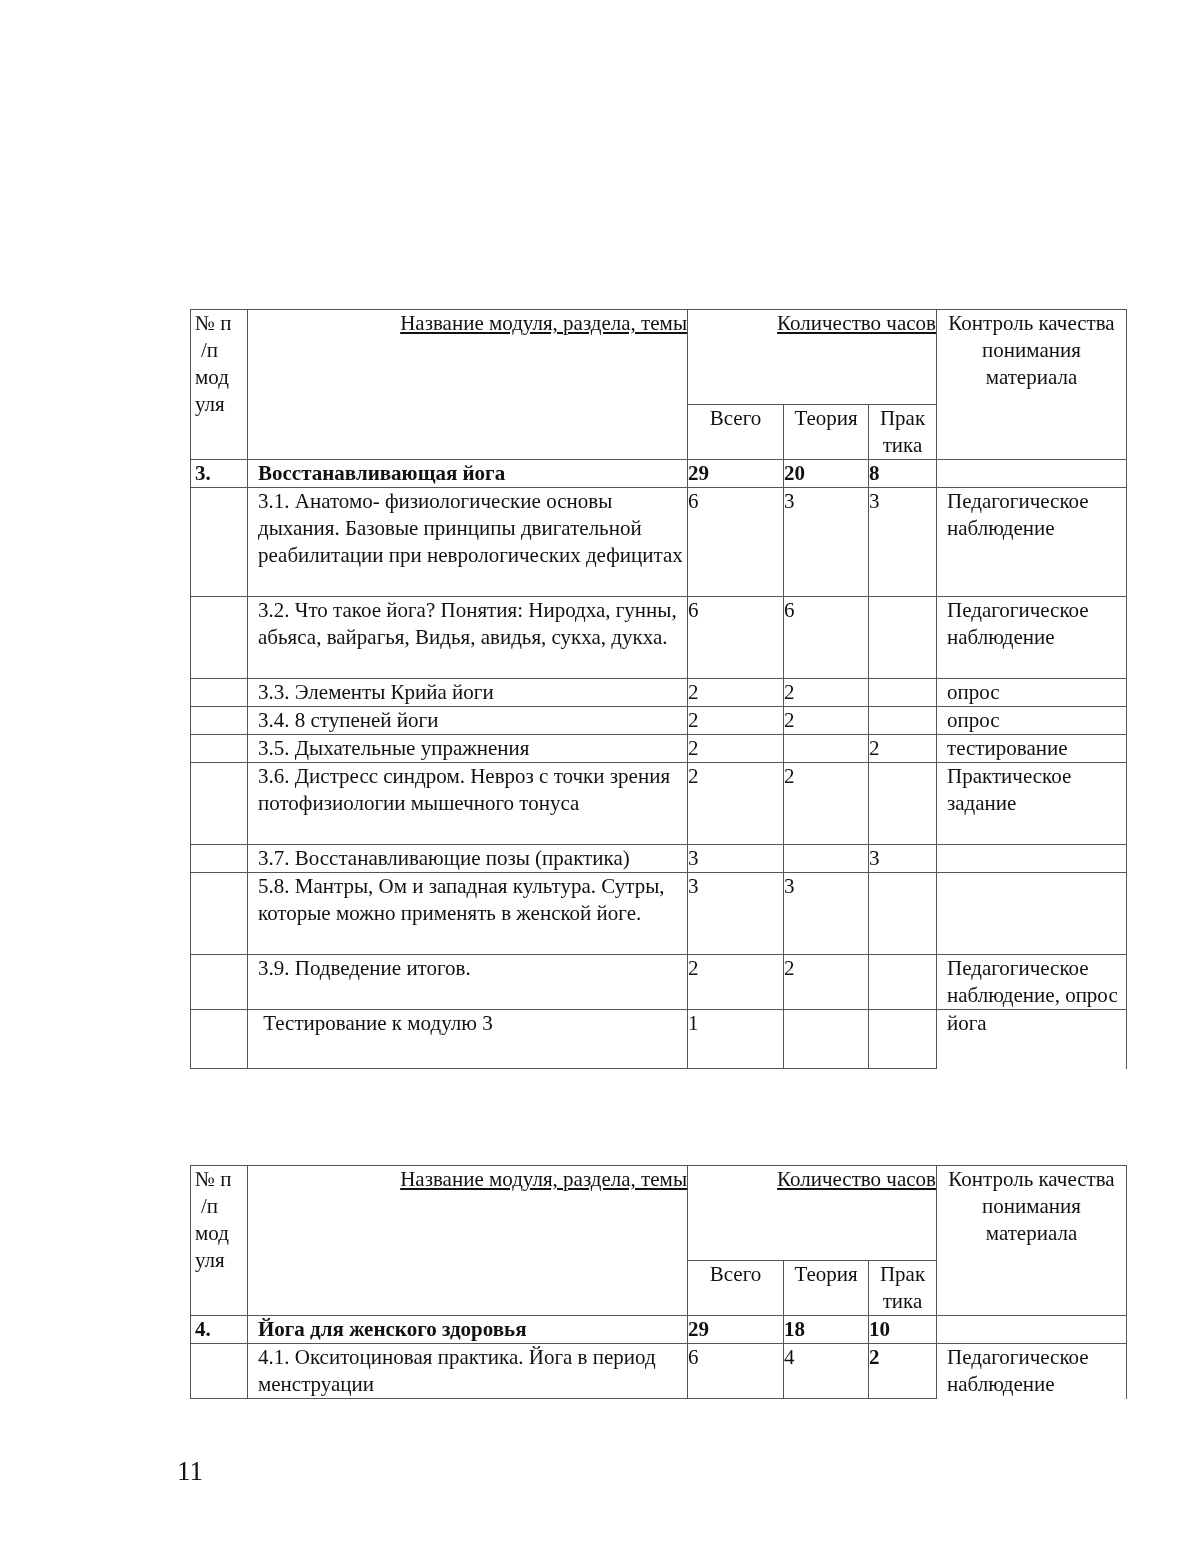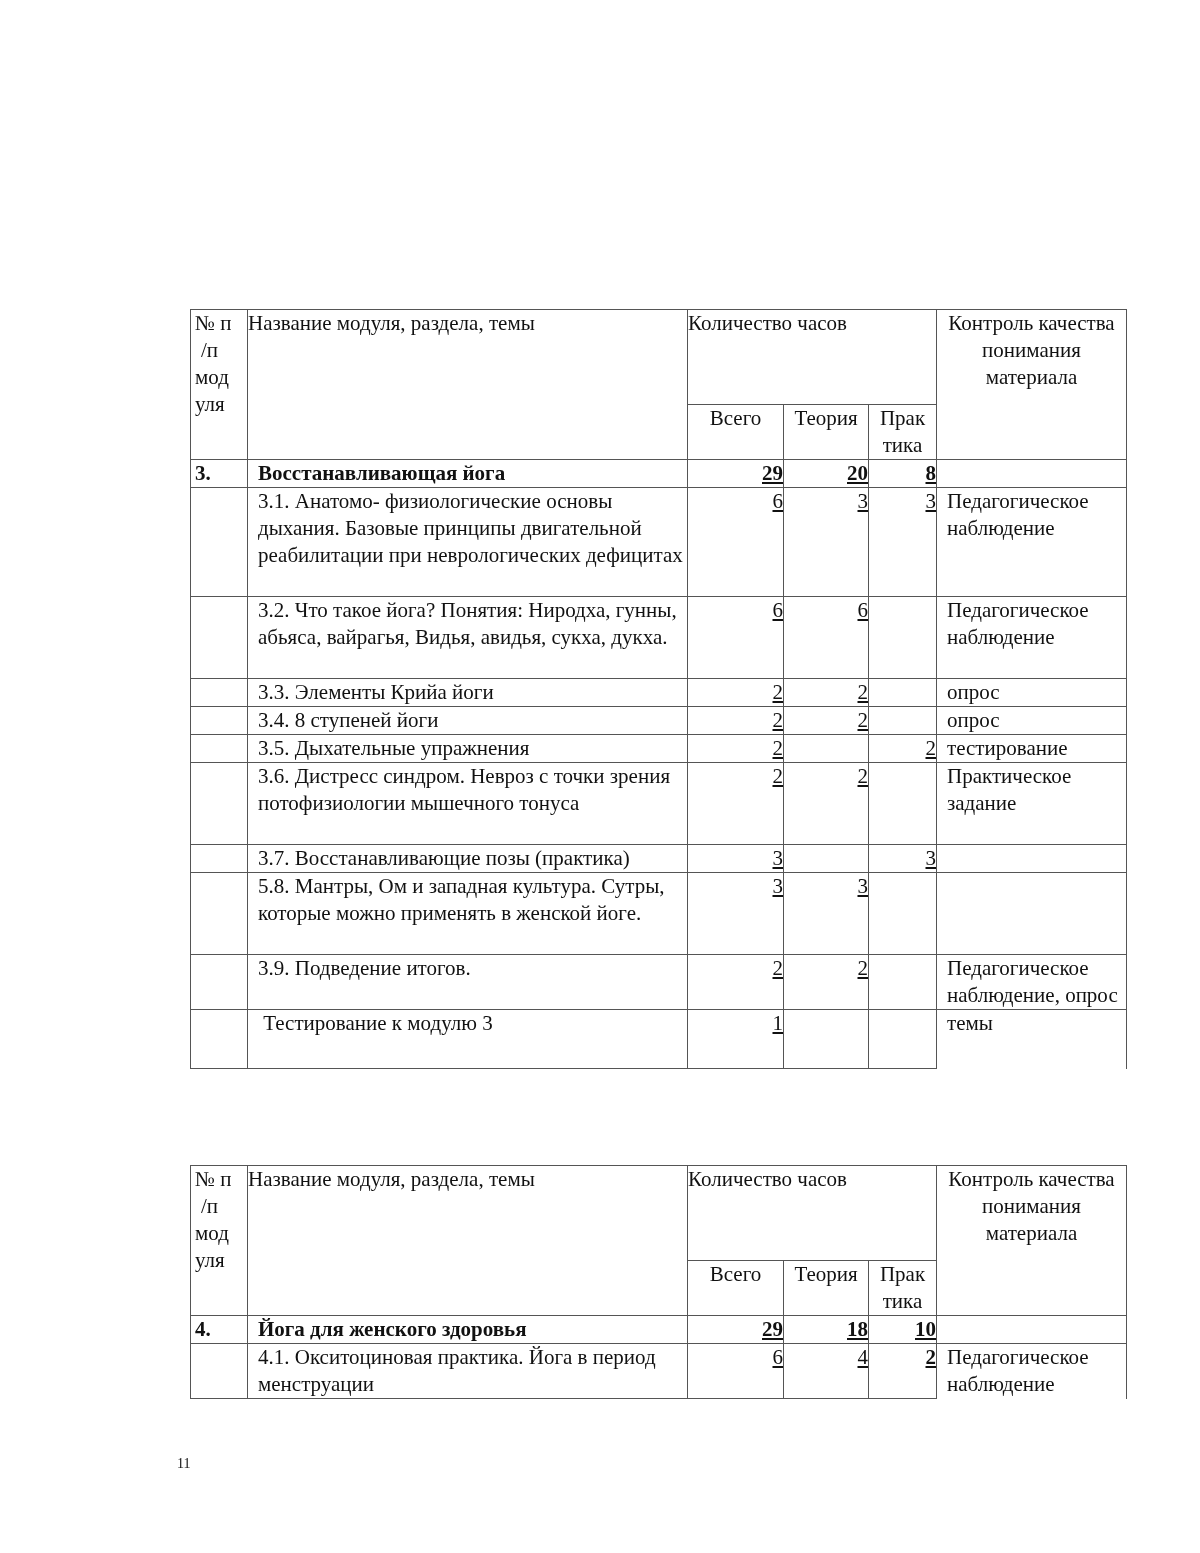--- a/index.html
+++ b/index.html
@@ -6,27 +6,27 @@
   body { width:1200px; height:1553px; position:relative; font-family:"Liberation Serif", "DejaVu Serif", serif; color:#111; }
   .tbl { position:absolute; left:190px; border-collapse:collapse; table-layout:fixed; }
   .tbl td { border:1.5px solid #555; vertical-align:top; padding:0 0 0 0; line-height:27px; font-size:21px; }
   .c-num { width:57px; }
   .c-name { width:440px; }
   .c-all { width:96px; }
   .c-th { width:85px; }
   .c-pr { width:68px; }
   .c-ctl { width:190px; }
   .hdr-sm { font-size:17px; line-height:22px; text-align:center;margin-top:40px; }
-  .hdr-big { font-size:21px; line-height:27px; text-align:left; }
-  .num-cell { text-align:right;text-decoration:underline; }
+  .hdr-big { font-size:21px; line-height:27px; text-align:right;text-decoration:underline; }
+  .num-cell { text-align:left; }
   .name { padding-left:10px !important; }
   .ctl { font-size:17px; line-height:22px; padding-left:10px !important; }
   .bold { font-weight:bold; }
   .noborder-b { border-bottom:none !important; }
-  .page-num { position:absolute; left:177px; top:1456px; font-size:14px; }
+  .page-num { position:absolute; left:177px; top:1456px; font-size:27px; }
   .numhdr { font-size:21px; line-height:27px; padding-left:4px !important; }
 </style>
 </head>
 <body>
 
 <table class="tbl" style="top:309px;">
   <colgroup>
       <col class="c-num">
       <col class="c-name">
       <col class="c-all">
@@ -137,21 +137,21 @@
     <td class="num-cell">2</td>
     <td class="num-cell"></td>
     <td class="ctl">Педагогическое наблюдение, опрос</td>
   </tr>
   <tr style="height:59px;padding-left:17px;">
     <td></td>
     <td class="name" style="white-space:pre"> Тестирование к модулю 3</td>
     <td class="num-cell">1</td>
     <td class="num-cell"></td>
     <td class="num-cell"></td>
-    <td class="ctl noborder-b">темы</td>
+    <td class="ctl noborder-b">йога</td>
   </tr>
 </tbody>
   </table>
 
 <table class="tbl" style="top:1165px;">
   <colgroup>
       <col class="c-num">
       <col class="c-name">
       <col class="c-all">
       <col class="c-th">

